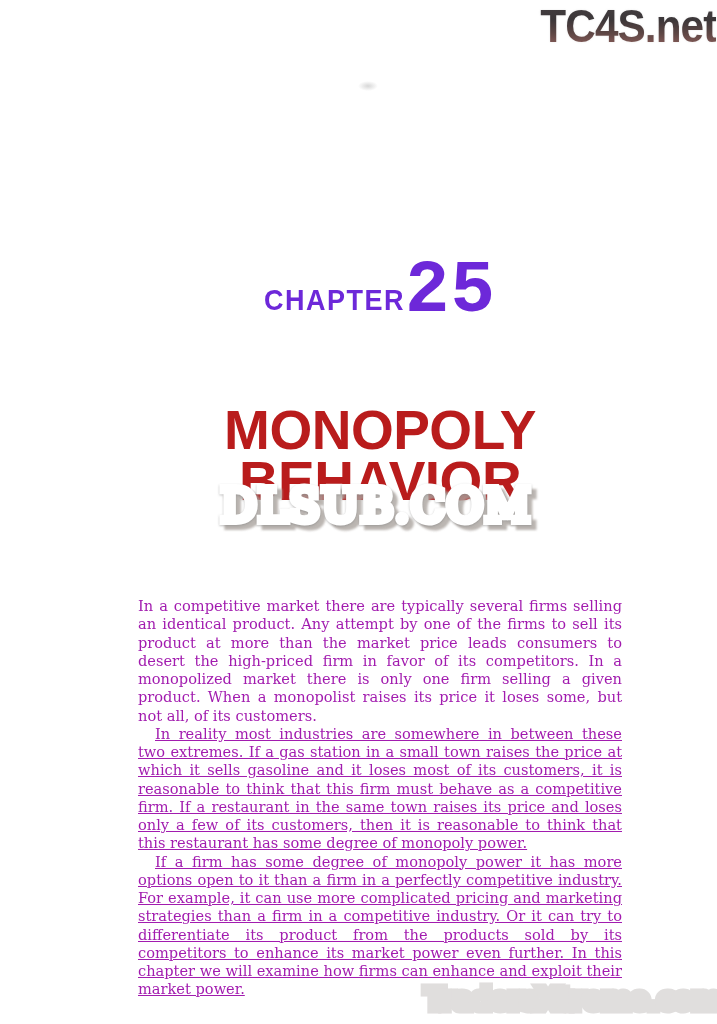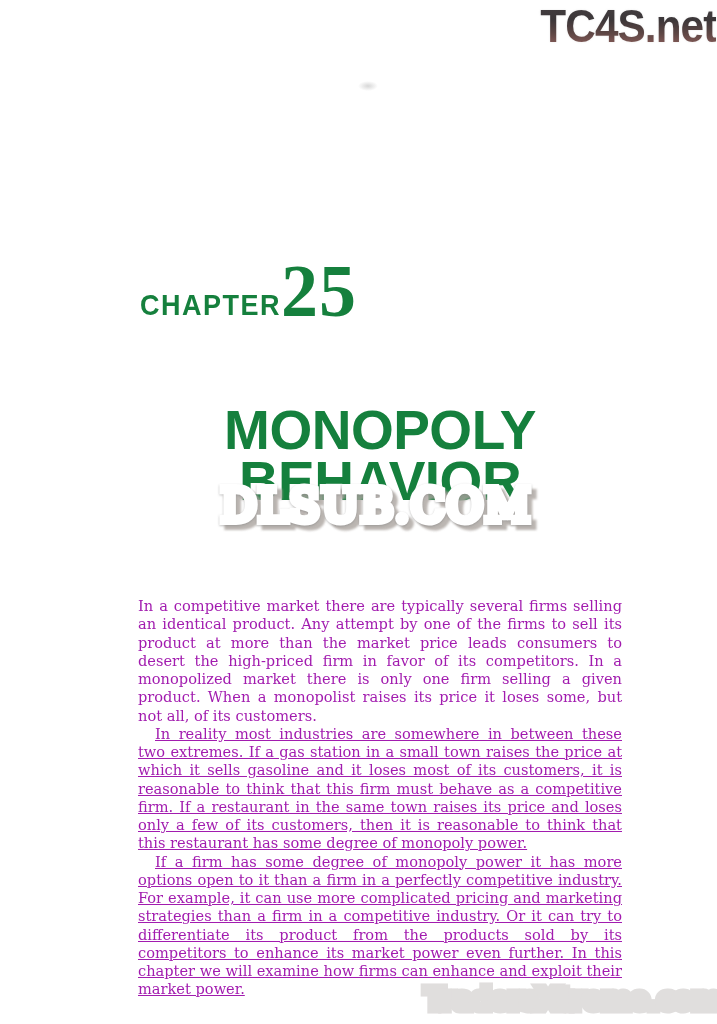--- a/index.html
+++ b/index.html
@@ -23,38 +23,38 @@
 
   
   .artifact{
     position:absolute;left:358px;top:81px;width:20px;height:10px;z-index:1;
     background:radial-gradient(ellipse at center, rgba(140,140,140,.35) 0%, rgba(140,140,140,0) 70%);
   }
 
   
   .chapter{
     position:absolute;left:140px;top:258px;width:480px;z-index:1;
-    display:flex;justify-content:flex-start;align-items:baseline;
-    color:#15803d;
+    display:flex;justify-content:center;align-items:baseline;
+    color:#6d28d9;
   }
   .chapter-label{
     font-family:"Liberation Sans", sans-serif;
     font-weight:700;font-size:27px;letter-spacing:1.5px;
     transform:scaleY(1.08);transform-origin:left bottom;
   }
   .chapter-number{
-    font-family:Liberation Serif, serif;
+    font-family:Liberation Mono, monospace;
     font-weight:700;font-size:74px;line-height:.9;
     letter-spacing:1px;
   }
 
   
   .title{
     position:absolute;left:140px;top:405px;width:480px;z-index:1;
-    text-align:center;color:#15803d;
+    text-align:center;color:#b91c1c;
     font-family:"Liberation Sans", sans-serif;
     font-weight:700;font-size:55px;line-height:51px;
     letter-spacing:-.5px;
   }
 
   
   .wm-stack{display:grid;position:absolute;}
   .wm-stack > span{grid-area:1/1;white-space:nowrap;}
 
   

